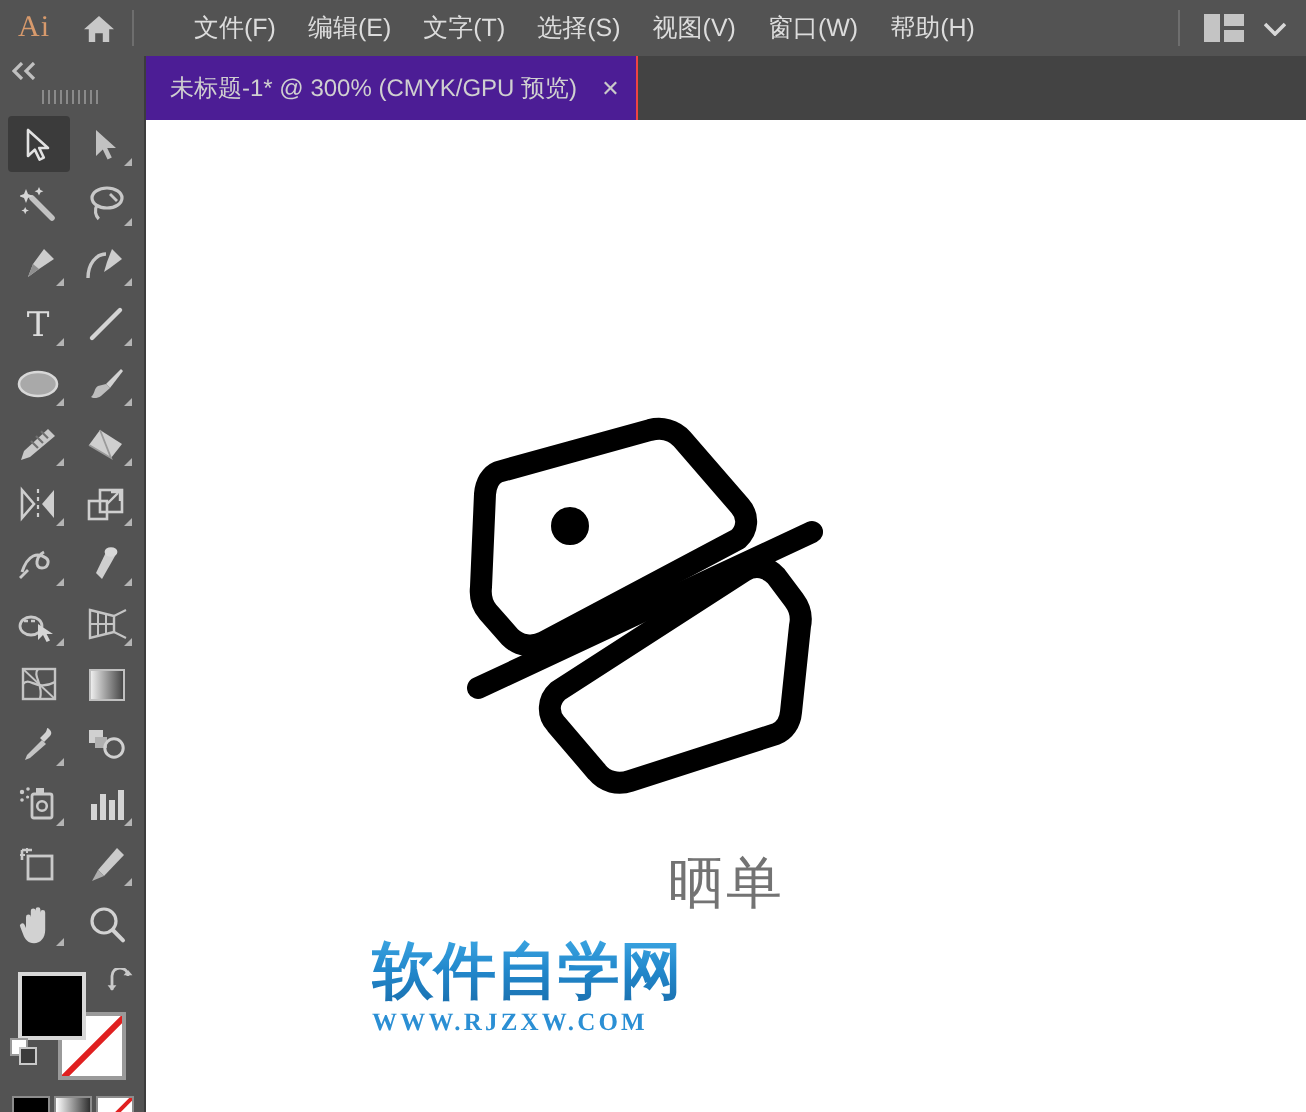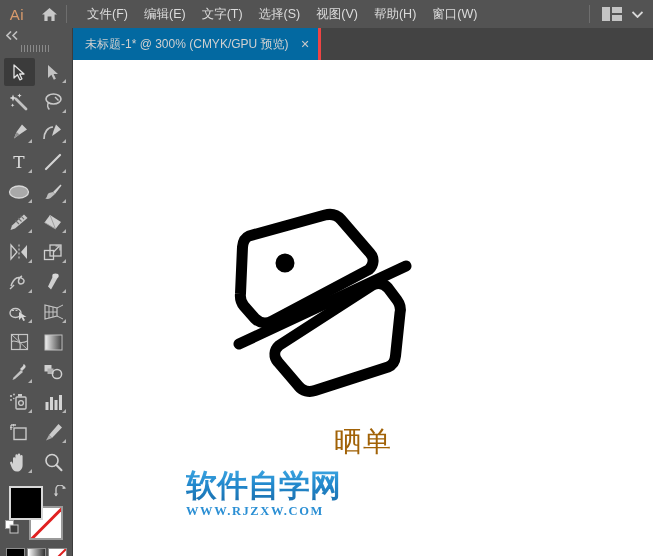--- a/index.html
+++ b/index.html
@@ -29,40 +29,40 @@
     background: #535353;
     display: flex;
     align-items: center;
     box-sizing: border-box;
   }
   .ai-logo {
     width: 34px;
     text-align: center;
     color: #d89a6c;
     font-size: 15px;
-    font-family: Liberation Sans, sans-serif;
+    font-family: Liberation Serif, serif;
     letter-spacing: 0.5px;
     user-select: none;
   }
   .home-icon {
     width: 30px;
     display: flex;
     align-items: center;
     justify-content: center;
   }
   .mb-sep {
     width: 1px;
     height: 18px;
     background: #6e6e6e;
     margin: 0 6px 0 2px;
   }
   .menu-items {
     display: flex;
     align-items: center;
-    margin-left: 6px;
+    margin-left: 16px;
   }
   .menu-item {
     color: #dcdcdc;
     font-size: 12.5px;
     padding: 4px 8px;
     white-space: nowrap;
     user-select: none;
   }
   .mb-right {
     margin-left: auto;
@@ -82,25 +82,25 @@
   
   .tabbar {
     position: absolute;
     left: 73px; top: 28px;
     width: 580px; height: 32px;
     background: #434343;
     display: flex;
     align-items: stretch;
   }
   .tab {
-    background: #0369a1;
+    background: #4c1d95;
     display: flex;
     align-items: center;
     padding: 0 8px 0 12px;
-    border-right: 3px solid #ef4444;
+    border-right: 1px solid #ef4444;
   }
   .tab-label {
     color: #d0d0d0;
     font-size: 12px;
     white-space: nowrap;
     user-select: none;
   }
   .tab-close {
     color: #c9c9c9;
     font-size: 11px;
@@ -247,21 +247,21 @@
   .artwork {
     position: absolute;
     left: 139px; top: 136px;
     width: 230px; height: 220px;
   }
   .art-label {
     position: absolute;
     left: 0; top: 363px;
     width: 580px;
     text-align: center;
-    color: #a16207;
+    color: #737373;
     font-size: 28px;
     font-family: "DejaVu Sans", sans-serif;
     user-select: none;
     letter-spacing: 1px;
   }
   .watermark {
     position: absolute;
     left: 113px; top: 410px;
     width: 155px;
     user-select: none;
@@ -299,22 +299,22 @@
         <path d="M8.5 1 L16 7.6 L13.6 7.6 L13.6 14 L10.4 14 L10.4 9.6 L6.6 9.6 L6.6 14 L3.4 14 L3.4 7.6 L1 7.6 Z" fill="#c8c8c8"></path>
       </svg>
     </div>
     <div class="mb-sep"></div>
     <div class="menu-items">
       <div class="menu-item">文件(F)</div>
       <div class="menu-item">编辑(E)</div>
       <div class="menu-item">文字(T)</div>
       <div class="menu-item">选择(S)</div>
       <div class="menu-item">视图(V)</div>
+      <div class="menu-item">窗口(W)</div>
       <div class="menu-item">帮助(H)</div>
-      <div class="menu-item">窗口(W)</div>
     </div>
     <div class="mb-right">
       <div class="ws-sep"></div>
       <div class="ws-icon">
         <svg width="20" height="14" viewBox="0 0 20 14">
           <rect x="0" y="0" width="8" height="14" fill="#c4c4c4"></rect>
           <rect x="10" y="0" width="10" height="6" fill="#c4c4c4"></rect>
           <rect x="10" y="8" width="10" height="6" fill="#c4c4c4"></rect>
         </svg>
       </div>

